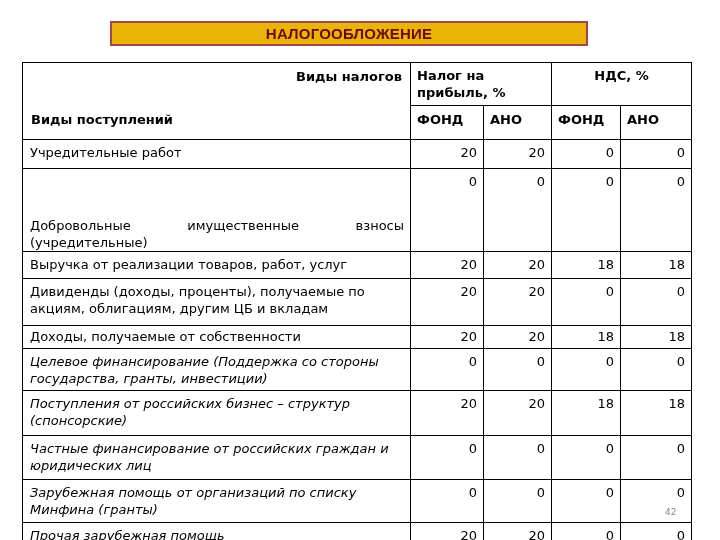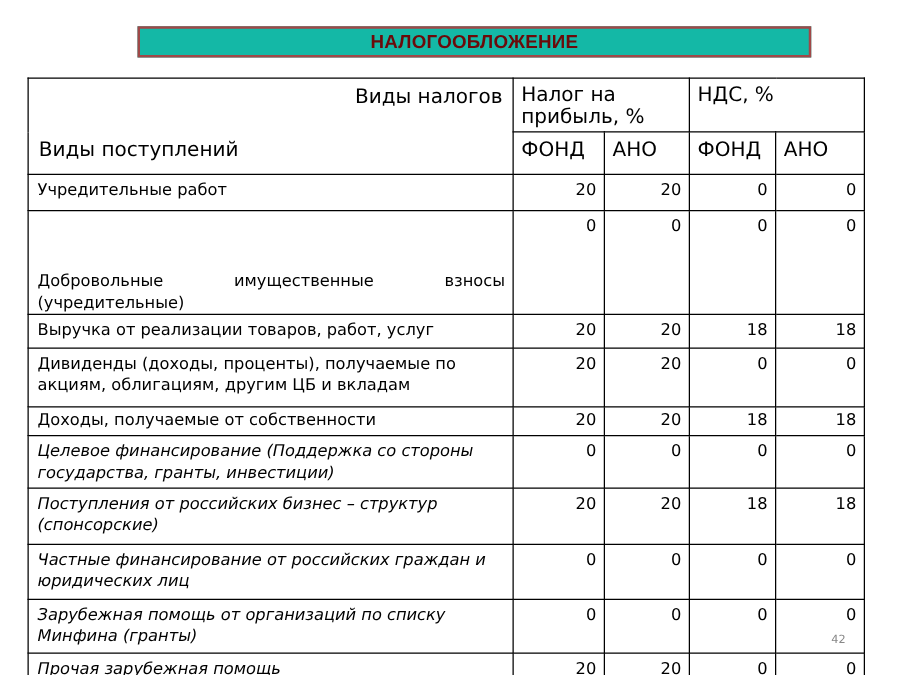--- a/index.html
+++ b/index.html
@@ -1,21 +1,21 @@
 <!DOCTYPE html>
 <html><head>
 <meta charset="utf-8">
 <style>
   html, body { margin:0; padding:0; background:#ffffff; }
   body { width:720px; height:540px; position:relative; overflow:hidden; font-family:"DejaVu Sans", sans-serif; color:#000; }
-  .title-bar { position:absolute; left:110px; top:21px; width:539px; height:25px; background:#14b8a6; border:2px solid #a04848; box-sizing:border-box; display:flex; align-items:center; justify-content:center; }
+  .title-bar { position:absolute; left:110px; top:21px; width:478px; height:25px; background:#eab308; border:2px solid #a04848; box-sizing:border-box; display:flex; align-items:center; justify-content:center; }
   .title-bar span { font-family:"Liberation Sans", sans-serif; font-weight:bold; font-size:15px; color:#6b0a0a; letter-spacing:0.2px; }
   table { position:absolute; left:22px; top:62px; border-collapse:collapse; width:669px; table-layout:fixed; }
   td { border:1.3px solid #000; padding:0 6px; vertical-align:top; font-size:13px; line-height:17px; }
-  .hdr { font-weight:normal; font-size:16px; }
+  .hdr { font-weight:bold; font-size:13px; }
   .num { text-align:right; padding-right:6px; padding-top:4px; }
   .lbl { padding-top:4px; padding-left:7px; }
   .it { font-style:italic; }
   .just { text-align:justify; text-align-last:justify;margin-top:44px; }
   .page-num { position:absolute; left:665px; top:507px; font-size:9px; color:#888; }
 </style>
 </head>
 <body>
 
 <div class="title-bar">
@@ -30,21 +30,21 @@
       <col style="width:69px">
       <col style="width:71px">
   </colgroup>
   <tbody>
       <tr style="height:43px">
     <td rowspan="2" class="hdr" style="position:relative; padding:0;">
       <div style="position:absolute; right:8px; top:5px;">Виды налогов</div>
       <div style="position:absolute; left:8px; top:48px;">Виды поступлений</div>
     </td>
     <td colspan="2" class="hdr" style="padding-top:4px; line-height:17px;">Налог на прибыль, %</td>
-    <td colspan="2" class="hdr" style="text-align:left; padding-top:4px;">НДС, %</td>
+    <td colspan="2" class="hdr" style="text-align:center; padding-top:4px;">НДС, %</td>
   </tr>
   <tr style="height:34px">
     <td class="hdr" style="padding-top:5px;">ФОНД</td>
     <td class="hdr" style="padding-top:5px;">АНО</td>
     <td class="hdr" style="padding-top:5px;">ФОНД</td>
     <td class="hdr" style="padding-top:5px;">АНО</td>
   </tr>
 
   <tr style="height:29px">
     <td class="lbl">Учредительные работ</td>

